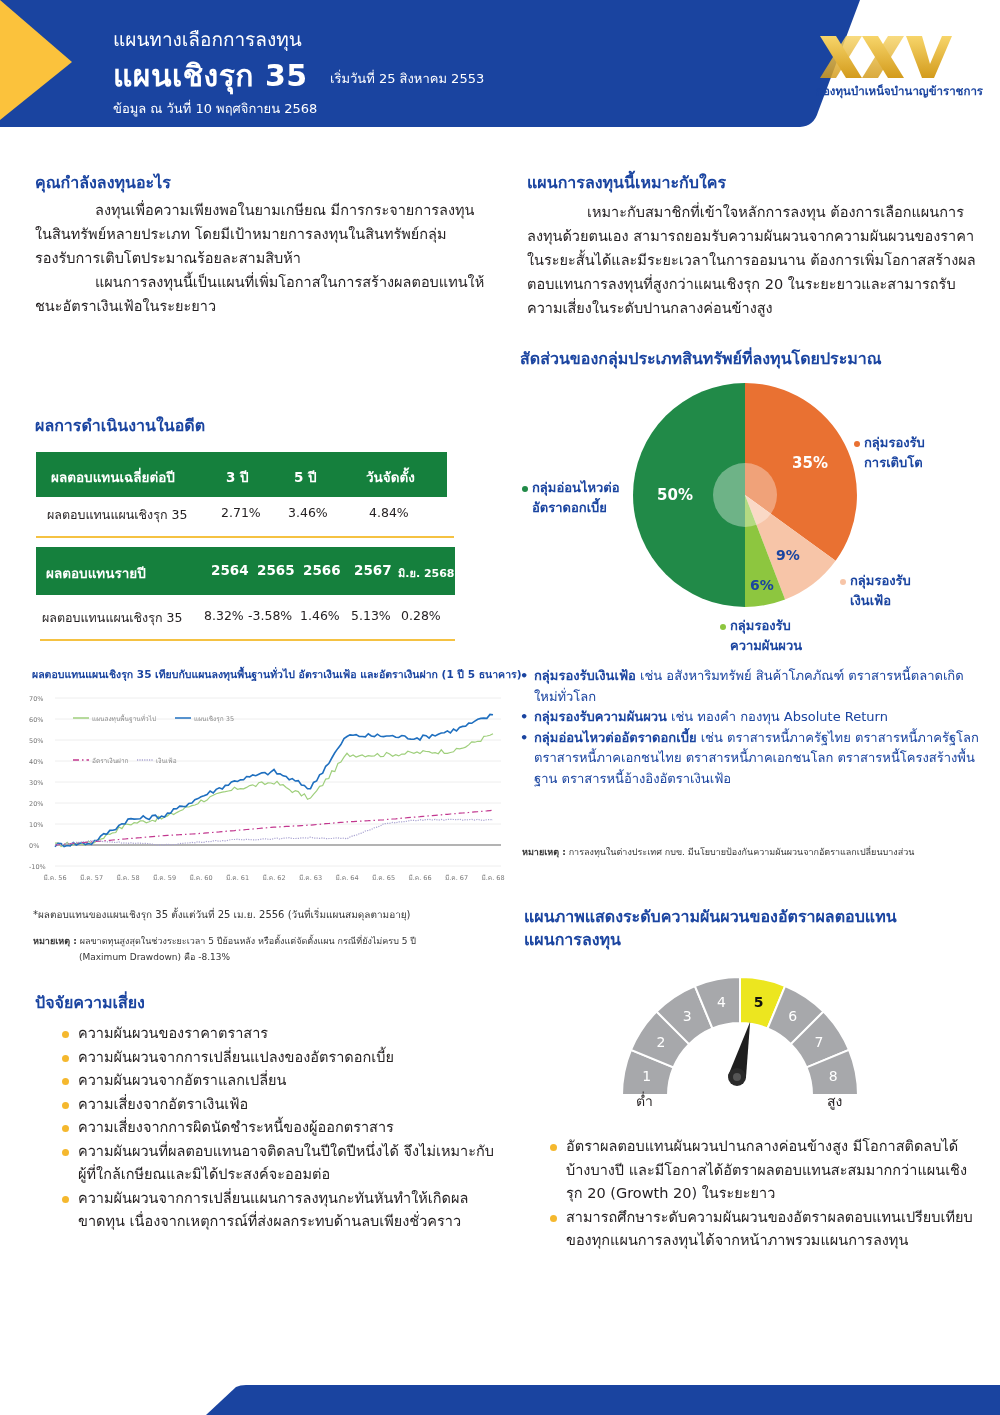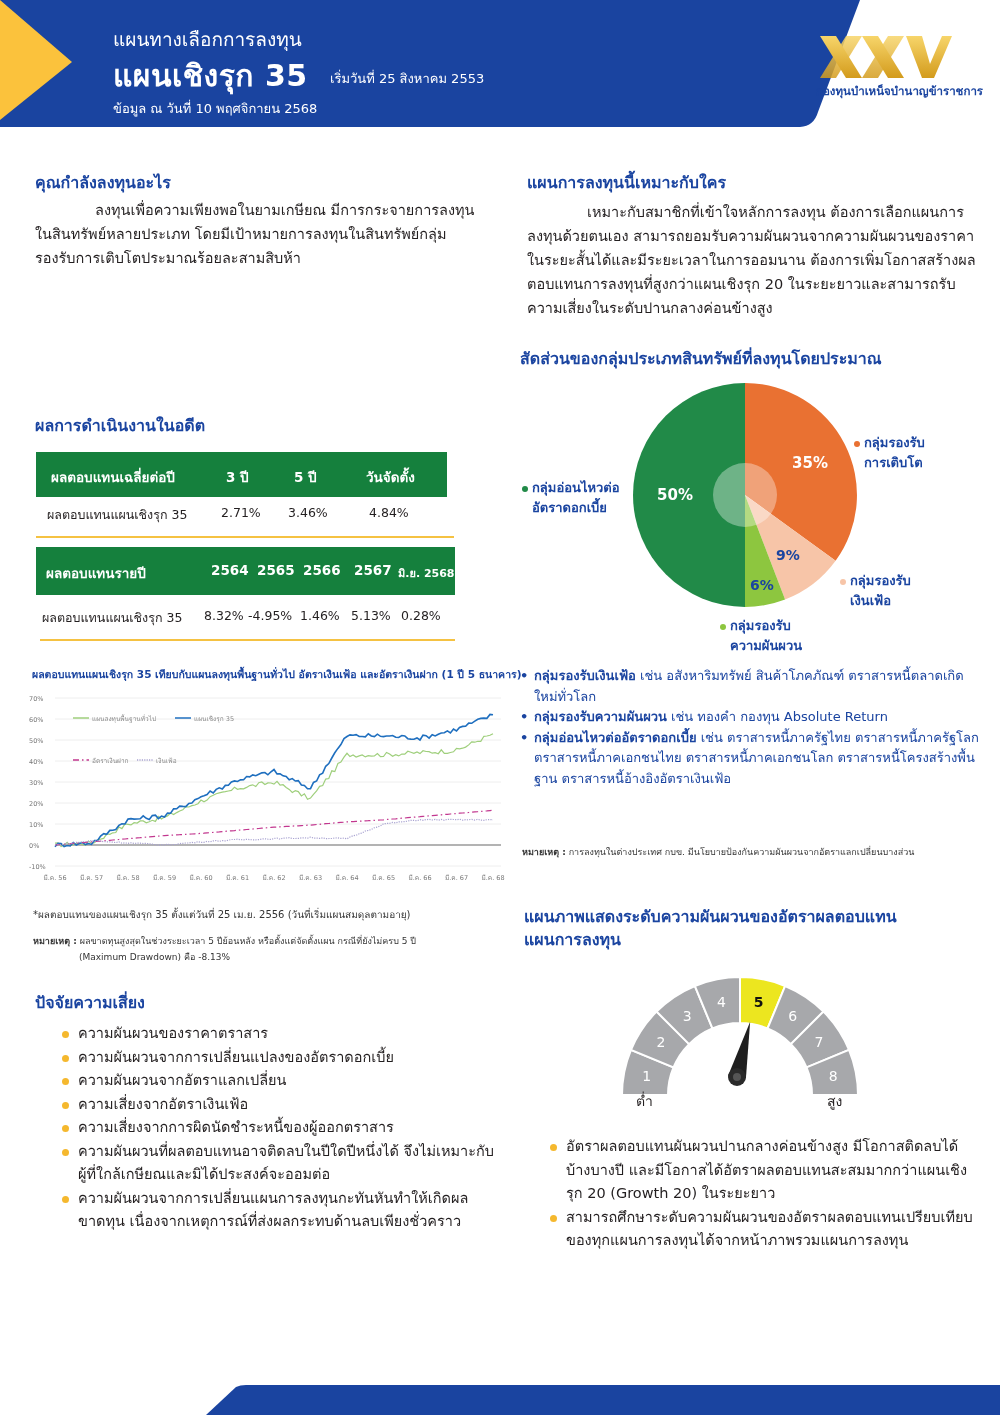--- a/index.html
+++ b/index.html
@@ -68,20 +68,21 @@
     <path d="M44,2 L60,2 L86,44 L70,44 Z" fill="url(#gold)"></path>
     <path d="M86,2 L70,2 L44,44 L60,44 Z" fill="url(#gold)" opacity="0.85"></path>
     <path d="M88,2 L104,2 L112,30 L124,2 L134,2 L116,44 L104,44 Z" fill="url(#gold)"></path>
   </svg>
   <div class="logo-text">กองทุนบำเหน็จบำนาญข้าราชการ</div>
 </div>
 
 <div class="sec-title" style="left:35px;top:170px;">คุณกำลังลงทุนอะไร</div>
 <div class="para" style="left:35px;top:198px;width:450px;">
   <span class="indent">ลงทุนเพื่อความเพียงพอในยามเกษียณ มีการกระจายการลงทุนในสินทรัพย์หลายประเภท โดยมีเป้าหมายการลงทุนในสินทรัพย์กลุ่มรองรับการเติบโตประมาณร้อยละสามสิบห้า</span>
+  <span class="indent">แผนการลงทุนนี้เป็นแผนที่เพิ่มโอกาสในการสร้างผลตอบแทนให้ชนะอัตราเงินเฟ้อในระยะยาว</span>
 </div>
 
 <div class="sec-title" style="left:527px;top:170px;">แผนการลงทุนนี้เหมาะกับใคร</div>
 <div class="para" style="left:527px;top:200px;width:450px;">
   <span class="indent">เหมาะกับสมาชิกที่เข้าใจหลักการลงทุน ต้องการเลือกแผนการลงทุนด้วยตนเอง สามารถยอมรับความผันผวนจากความผันผวนของราคาในระยะสั้นได้และมีระยะเวลาในการออมนาน ต้องการเพิ่มโอกาสสร้างผลตอบแทนการลงทุนที่สูงกว่าแผนเชิงรุก 20 ในระยะยาวและสามารถรับความเสี่ยงในระดับปานกลางค่อนข้างสูง</span>
 </div>
 
 <div class="sec-title" style="left:35px;top:413px;">ผลการดำเนินงานในอดีต</div>
 
 <div class="tbl-head" style="left:36px;top:452px;width:411px;height:45px;">
@@ -102,21 +103,21 @@
   <span class="tcell" style="left:10px;top:15px;">ผลตอบแทนรายปี</span>
   <span class="tcell" style="left:175px;top:15px;">2564</span>
   <span class="tcell" style="left:221px;top:15px;">2565</span>
   <span class="tcell" style="left:267px;top:15px;">2566</span>
   <span class="tcell" style="left:318px;top:15px;">2567</span>
   <span class="tcell" style="left:362px;top:17px;font-size:11px;">มิ.ย. 2568</span>
 </div>
 <div class="tbl-row" style="left:36px;top:608px;width:419px;height:22px;">
   <span class="tcell" style="left:6px;">ผลตอบแทนแผนเชิงรุก 35</span>
   <span class="tcell" style="left:168px;">8.32%</span>
-  <span class="tcell" style="left:212px;">-4.95%</span>
+  <span class="tcell" style="left:212px;">-3.58%</span>
   <span class="tcell" style="left:264px;">1.46%</span>
   <span class="tcell" style="left:315px;">5.13%</span>
   <span class="tcell" style="left:365px;">0.28%</span>
 </div>
 <div class="yline" style="left:40px;top:639px;width:415px;"></div>
 
 <div class="chart-title">ผลตอบแทนแผนเชิงรุก 35 เทียบกับแผนลงทุนพื้นฐานทั่วไป อัตราเงินเฟ้อ และอัตราเงินฝาก (1 ปี 5 ธนาคาร)</div>
 <svg id="line-chart" class="abs" style="left:25px;top:688px;" width="485" height="200">
     <line x1="30" x2="476" y1="178" y2="178" stroke="#eeeeee" stroke-width="1"></line>
     <text x="4" y="181" font-size="6.5" fill="#777" font-family="DejaVu Sans, sans-serif">-10%</text>

